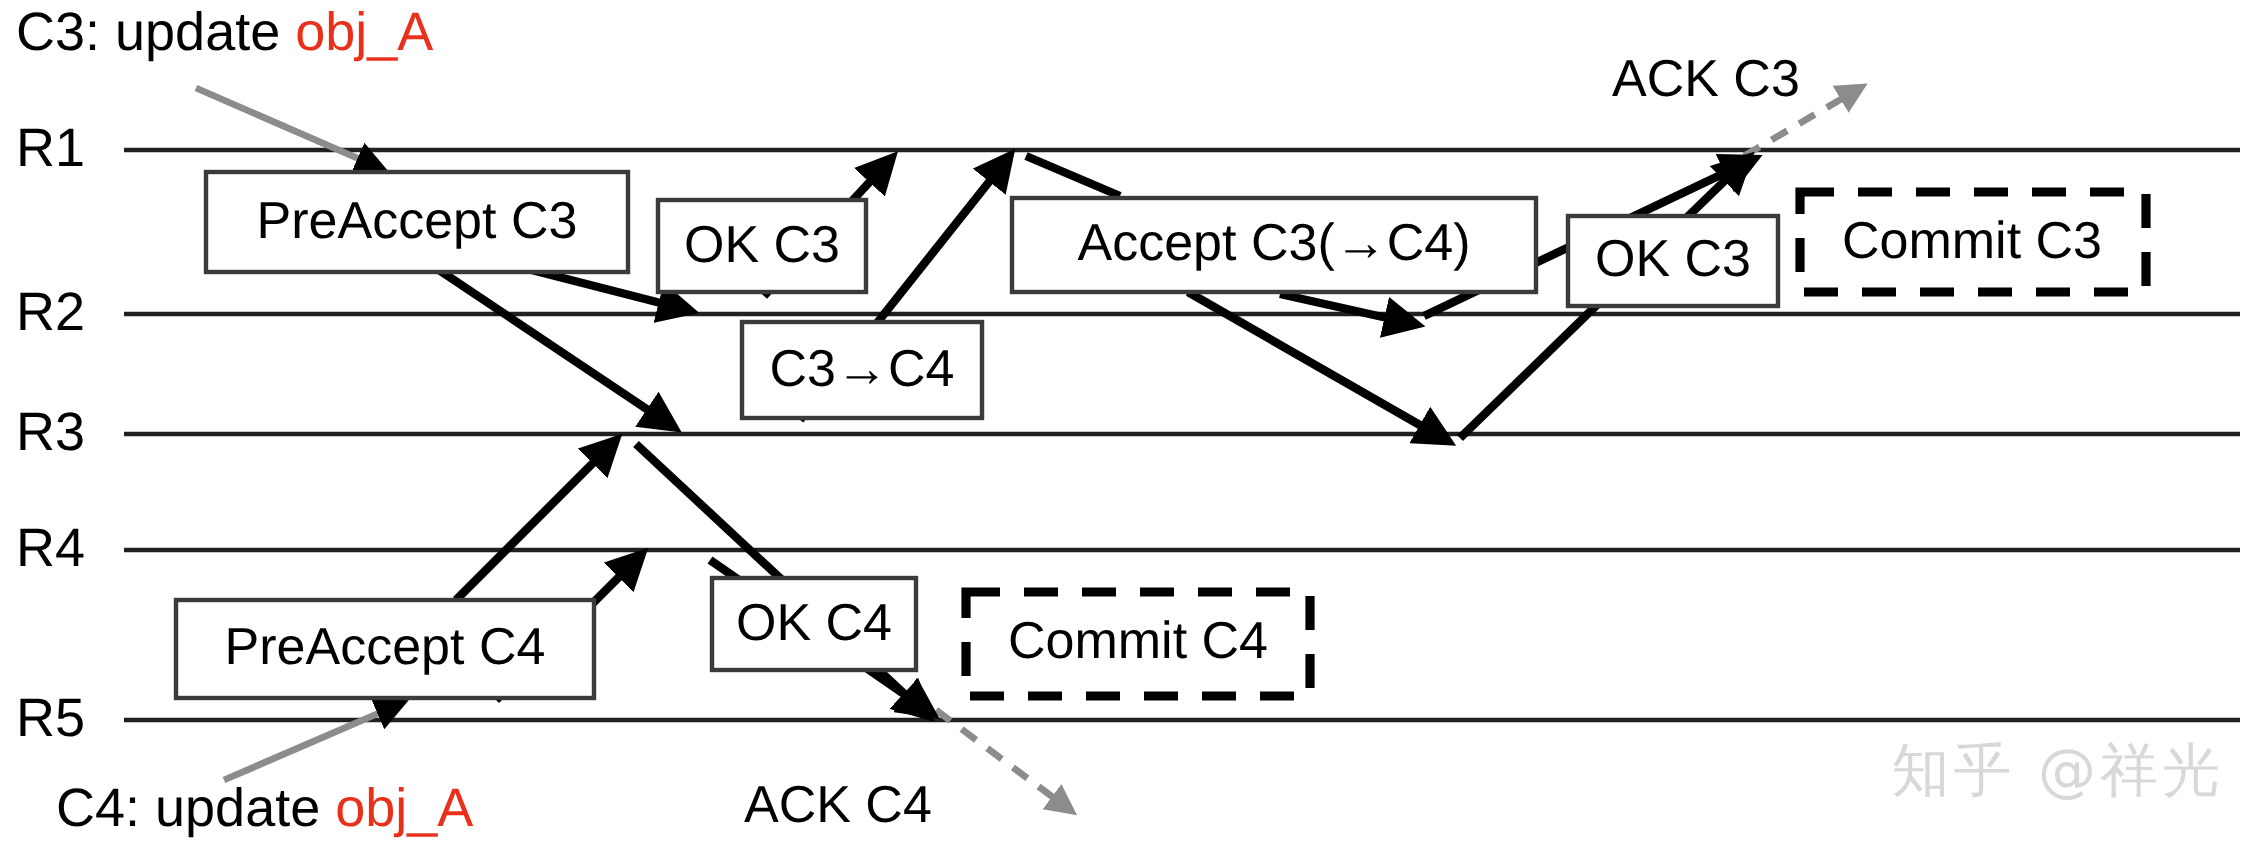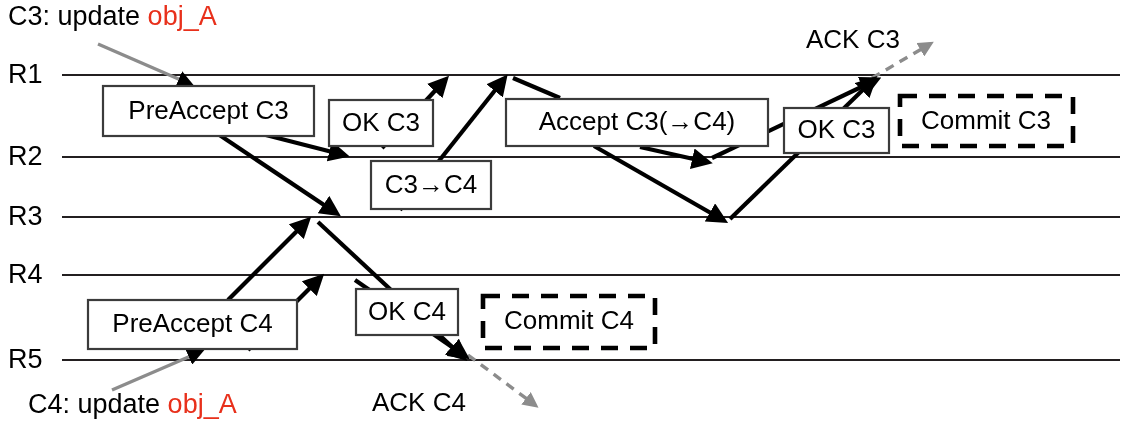--- a/index.html
+++ b/index.html
@@ -214,14 +214,15 @@
         <tspan>C4: update </tspan><tspan class="client-obj">obj_A</tspan>
       </text>
     </g>
 
     <g>
       <text class="ack-lbl" x="806" y="41">ACK C3</text>
       <text class="ack-lbl" x="372" y="404">ACK C4</text>
     </g>
   </svg>
 
+  <div class="watermark">知乎 @祥光</div>
 
 </div>
 
 </body></html>

